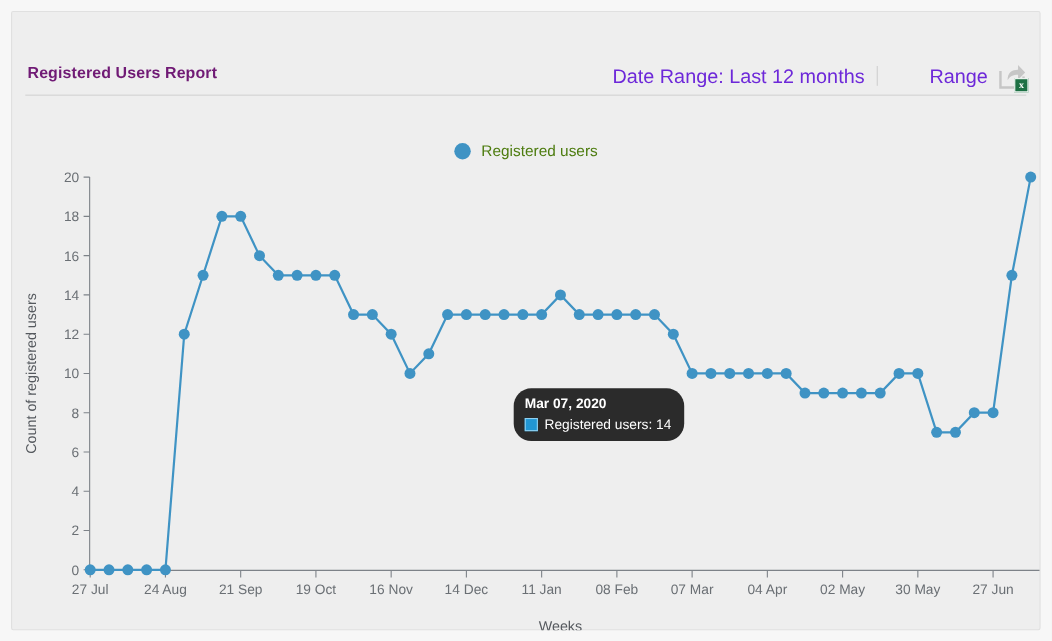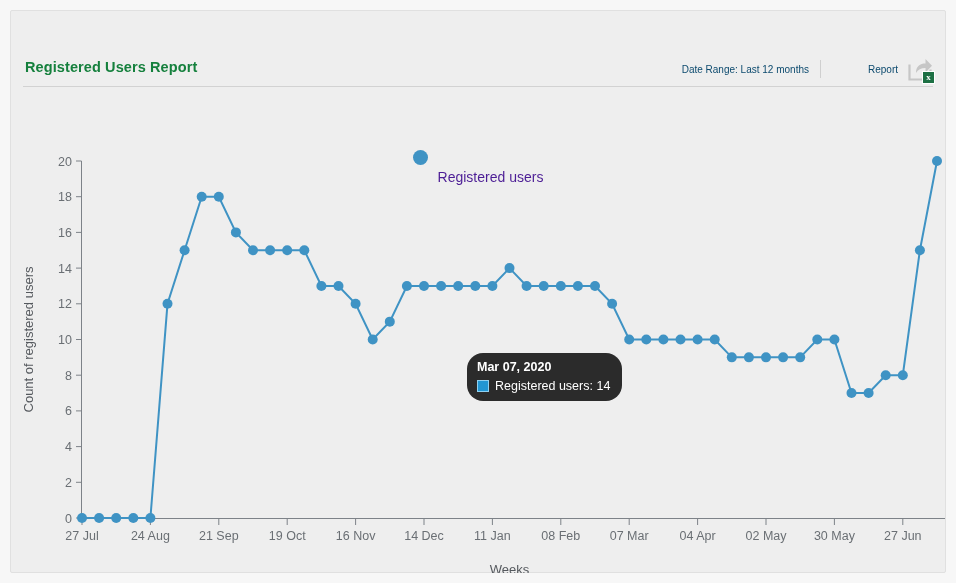--- a/index.html
+++ b/index.html
@@ -21,34 +21,34 @@
   #panel-header {
     position: absolute;
     left: 0; top: 0;
     width: 100%; height: 75px;
   }
   #panel-title {
     position: absolute;
     left: 14px; top: 48px;
     font-size: 14.5px;
     font-weight: bold;
-    color: #15803d;
+    color: #701a75;
     letter-spacing: 0.1px;
     text-align: center;
   }
   #header-tools {
     position: absolute;
     right: 12px; top: 48px;
     display: flex;
     align-items: center;
     height: 20px;
   }
   .tool-text {
-    font-size: 10px;
-    color: #0c4a6e;
+    font-size: 18px;
+    color: #6d28d9;
     white-space: nowrap;
     padding-left: 36px;
   }
   #date-range { margin-right: 11px; }
   .tool-divider {
     width: 1px; height: 18px;
     background: #cfcfcf;
     margin-right: 11px;
   }
   #export-label { margin-right: 9px; cursor: pointer; }
@@ -90,22 +90,21 @@
     cursor: pointer;
   }
   #legend-dot {
     width: 15px; height: 15px;
     border-radius: 50%;
     background: #3f93c4;
     margin-right: 10px;
   }
   #legend-label {
     font-size: 14px;
-    color: #4c1d95;
-    margin-top: 40px;
+    color: #4d7c0f;
   }
   #plot-svg {
     position: absolute;
     left: 0; top: 0;
   }
   .axis-tick-label {
     font-size: 12.5px;
     fill: #6a6f74;
     font-family: "Liberation Sans", sans-serif;
   }
@@ -150,21 +149,21 @@
 <body>
 
 <div id="panel">
 
   <div id="panel-header">
     <div id="panel-title">Registered Users Report</div>
 
     <div id="header-tools">
       <span class="tool-text" id="date-range">Date Range: Last 12 months</span>
       <span class="tool-divider"></span>
-      <span class="tool-text" id="export-label">Report</span>
+      <span class="tool-text" id="export-label">Range</span>
       <span id="export-icon-wrap">
         <svg width="26" height="26" viewBox="0 0 26 26">
           <path d="M2.5 8.5 L2.5 23.5 L23.5 23.5 L23.5 13.5" fill="none" stroke="#c6c6c6" stroke-width="2.2"></path>
           <path d="M9 17 C9 10, 13 7.5, 18.5 7.5 L18.5 3 L25 9.8 L18.5 16.4 L18.5 12 C14 12, 11 13.5, 9 17 Z" fill="#c6c6c6"></path>
         </svg>
         <span id="excel-badge">x</span>
       </span>
     </div>
 
     <div id="header-rule"></div>

